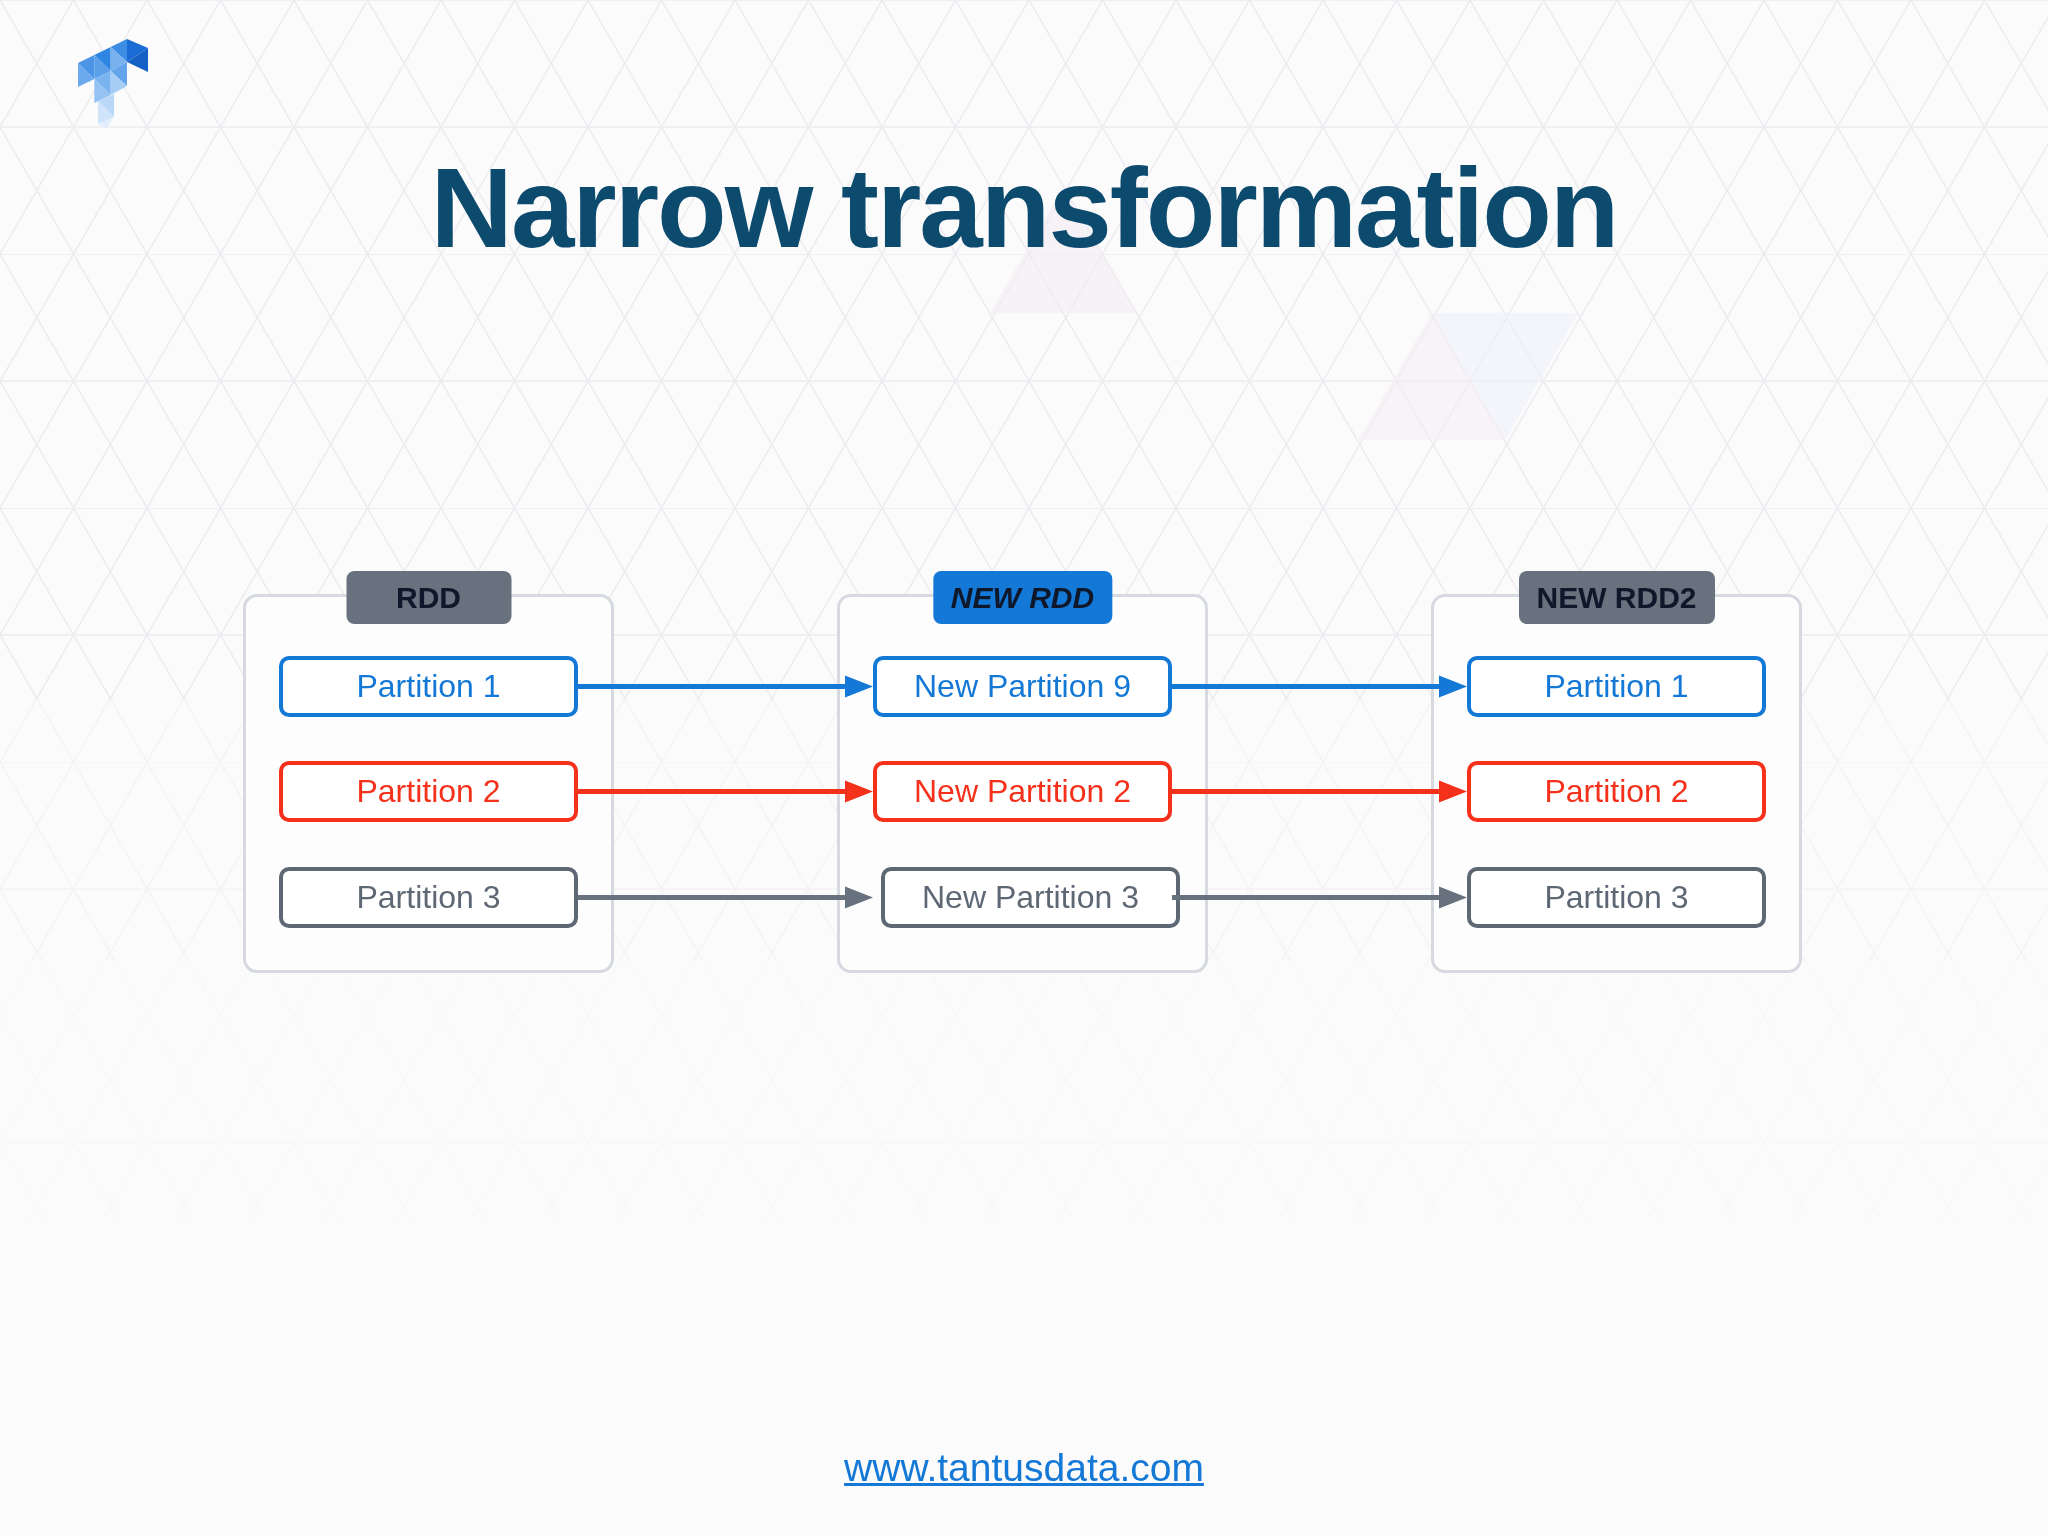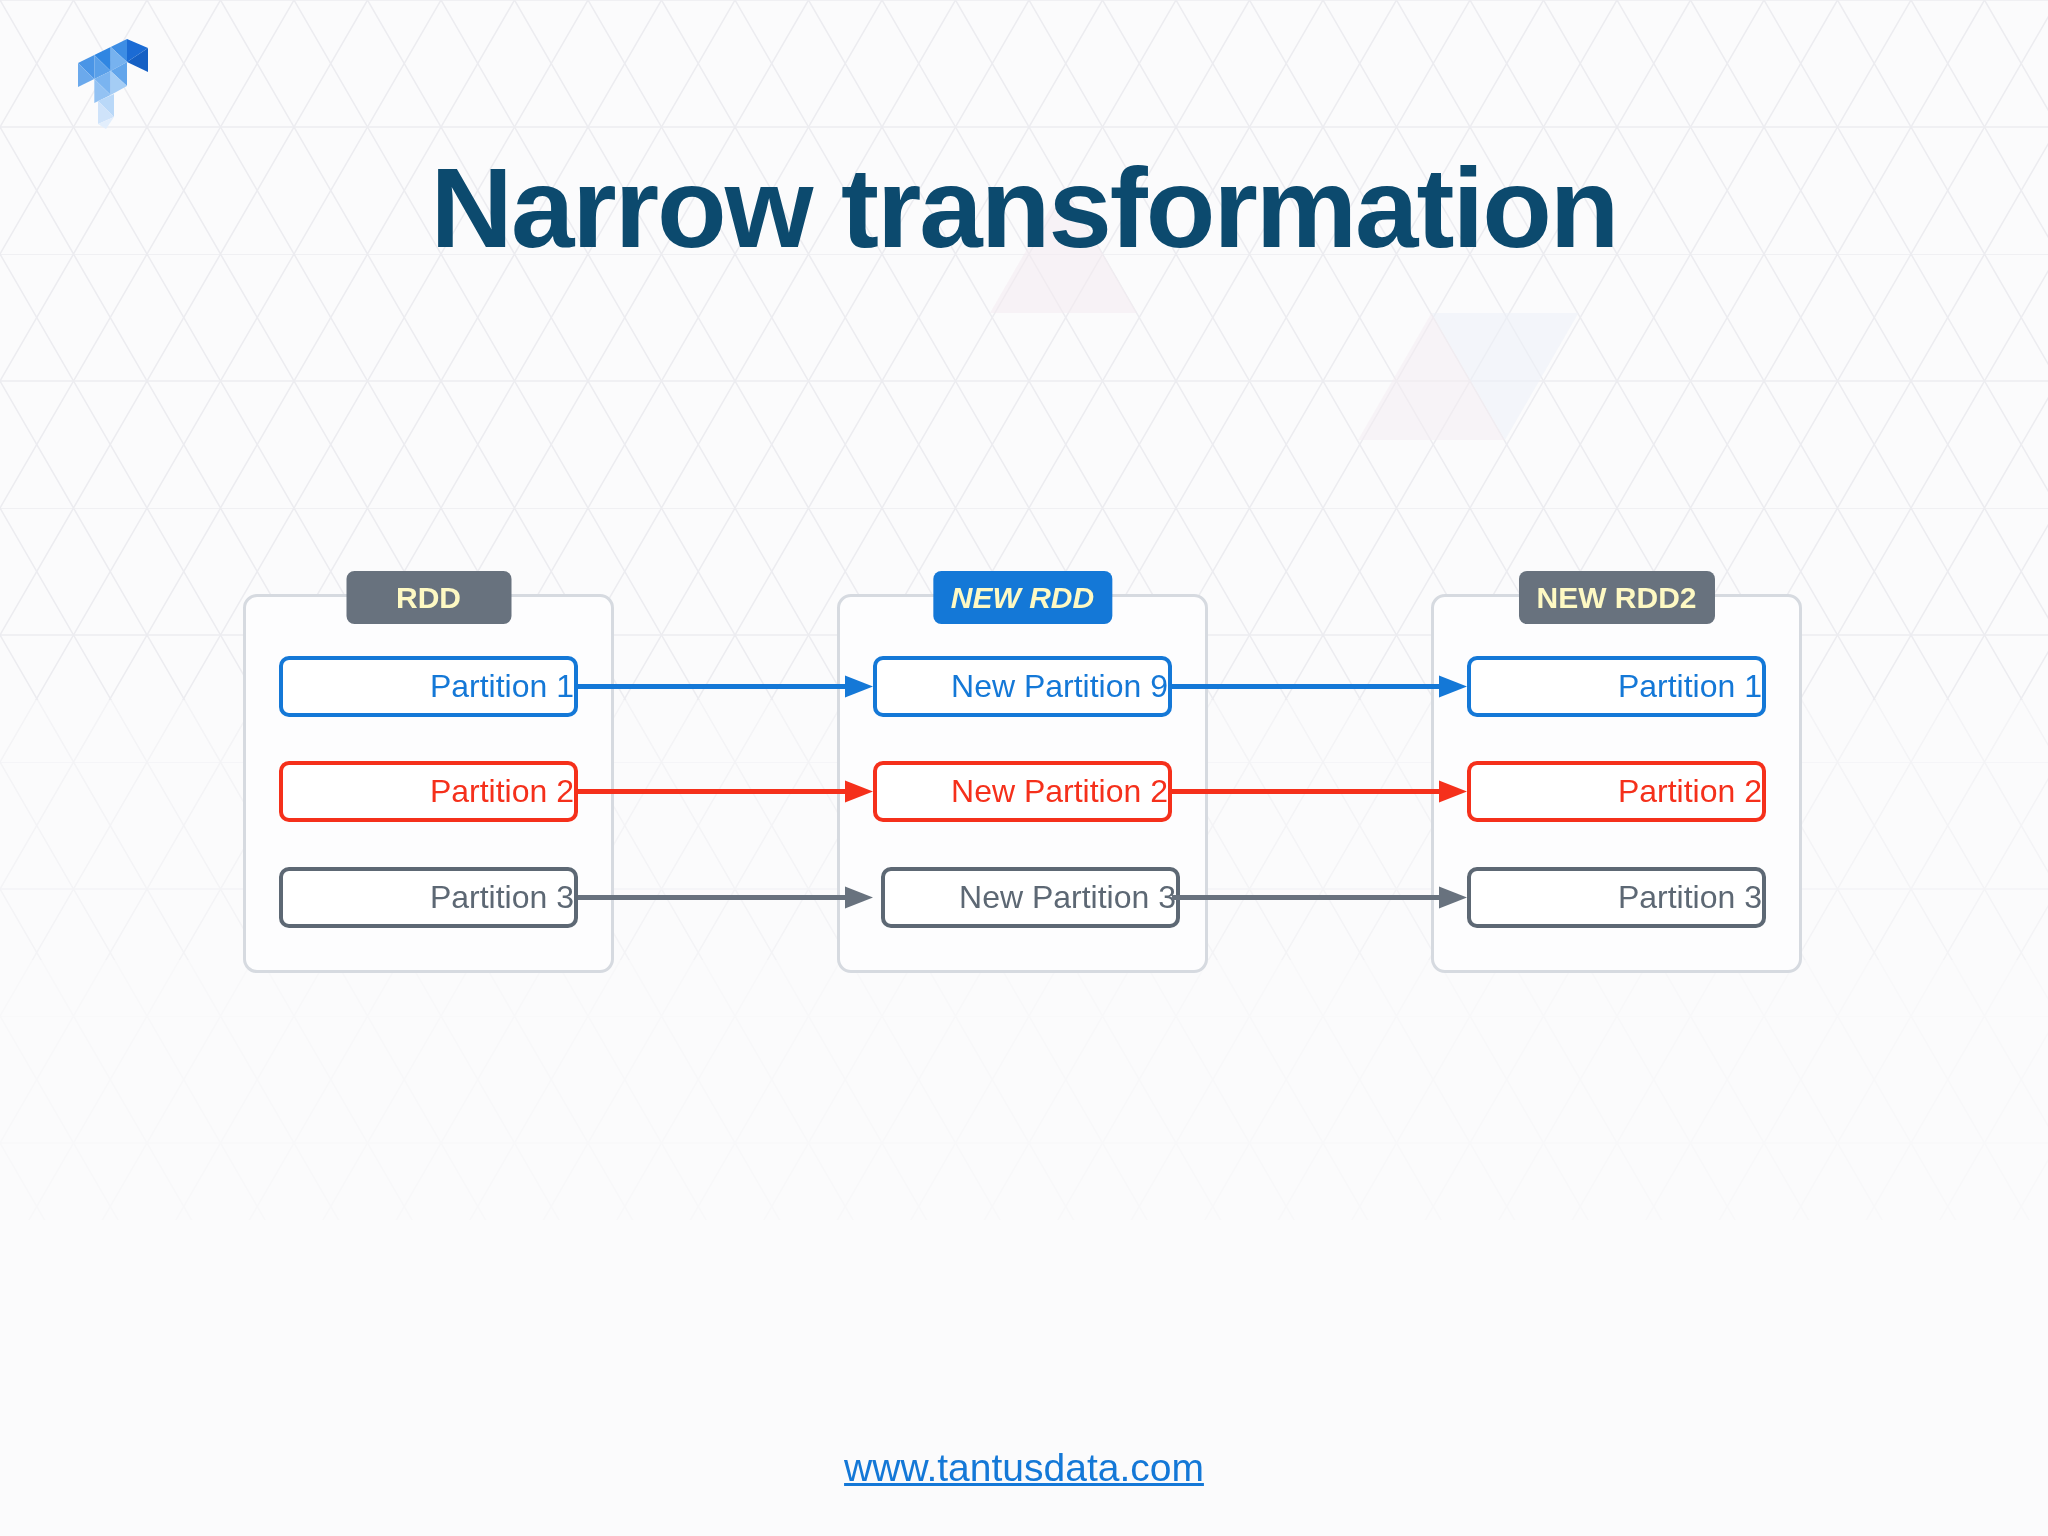--- a/index.html
+++ b/index.html
@@ -16,27 +16,27 @@
     letter-spacing:-2px; color:#0c4a6e; white-space:nowrap;
   }
   #diagram { position:absolute; left:0; top:0; width:2048px; height:1536px; }
   .column {
     position:absolute; width:371px; height:379px; box-sizing:border-box;
     background:#fdfdfe; border:3px solid #d6dae0; border-radius:14px;
   }
   .col-header {
     position:absolute; height:53px; line-height:53px; box-sizing:border-box;
     min-width:165px; padding:0 18px; border-radius:8px;
-    color:#fef9c3; font-size:30px; font-weight:bold; text-align:center;
+    color:#0f172a; font-size:30px; font-weight:bold; text-align:center;
     transform:translateX(-50%); white-space:nowrap;
   }
   .partition {
     position:absolute; width:299px; height:61px; box-sizing:border-box;
     border-width:4px; border-style:solid; border-radius:10px;
-    background:#ffffff; text-align:right; line-height:53px; font-size:32px;
+    background:#ffffff; text-align:center; line-height:53px; font-size:32px;
     white-space:nowrap;
   }
   #arrows { position:absolute; left:0; top:0; pointer-events:none; }
   .footer {
     position:absolute; left:0; top:1446px; width:100%; text-align:center;
     font-size:39px;
   }
   .footer a { text-decoration:underline; cursor:pointer;text-align:right; }
 </style>
 </head>

